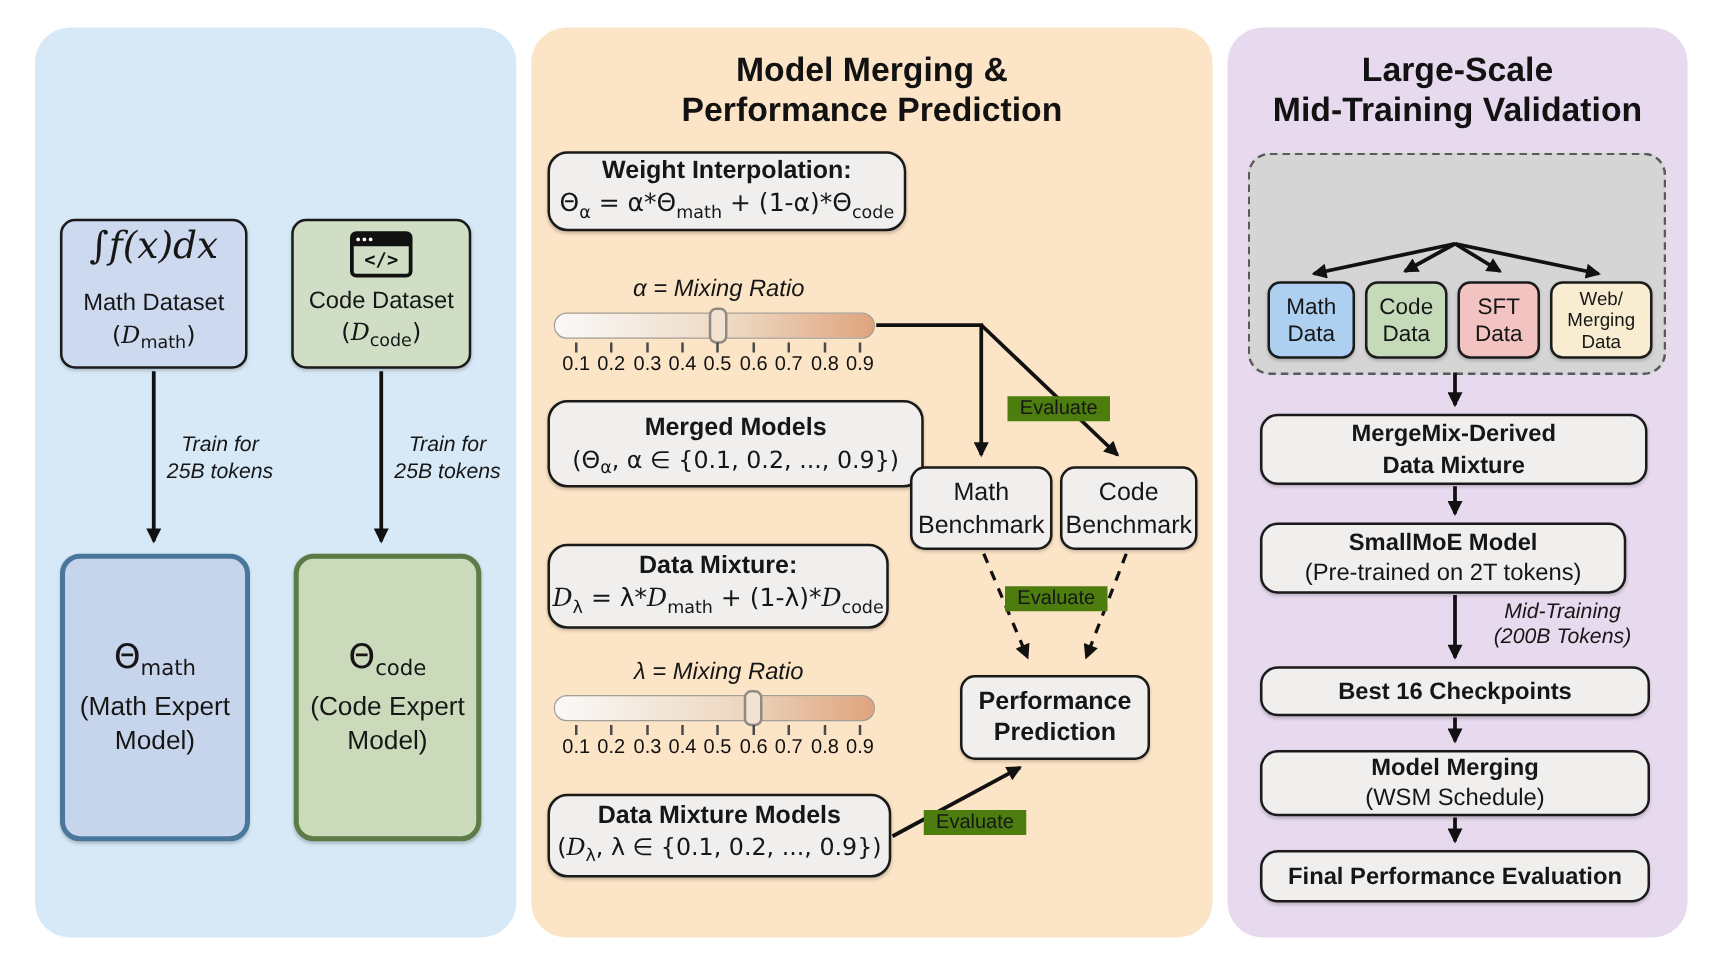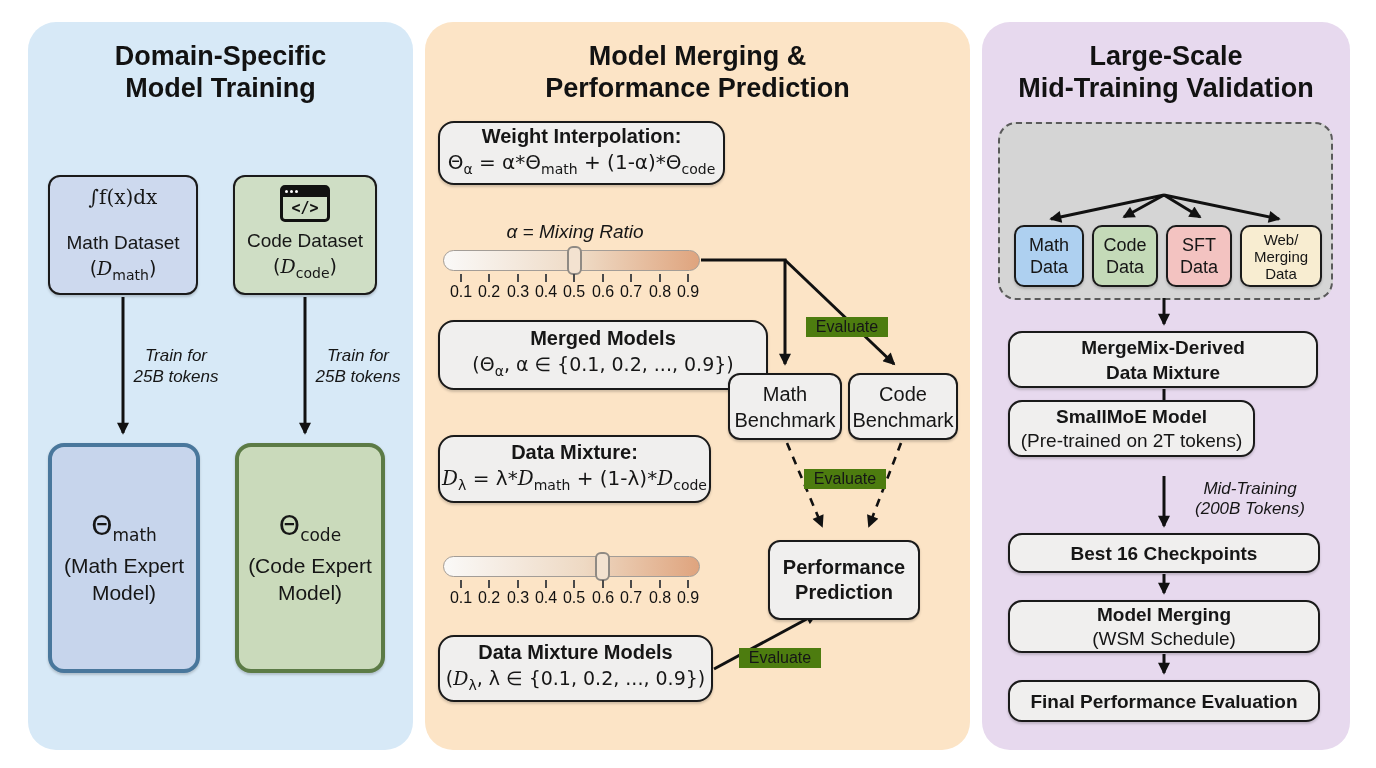--- a/index.html
+++ b/index.html
@@ -15,21 +15,21 @@
        display:flex;flex-direction:column;align-items:center;justify-content:center;text-align:center;
        box-shadow:0 1.5px 2.5px rgba(0,0,0,.18);z-index:2;}
   .heading{font-weight:bold;font-size:20px;line-height:25px;}
   .formula{font-family:"DejaVu Sans",sans-serif;font-size:20px;line-height:26px;white-space:nowrap;}
   .formula sub{font-size:14px;}
   .var{font-family:"DejaVu Serif",serif;font-style:italic;}
   .lbl-italic{position:absolute;font-style:italic;z-index:2;text-align:center;}
   .eval-lbl{position:absolute;font-size:16px;z-index:3;text-align:center;background:#4d7c0f;padding:1px 2px;}
   
   .dataset{border-radius:12px;font-size:19px;line-height:25px;}
-  .integral{font-family:"DejaVu Serif",serif;font-size:20px;line-height:30px;margin-bottom:18px;}
+  .integral{font-family:"DejaVu Serif",serif;font-style:italic;font-size:30px;line-height:30px;margin-bottom:18px;}
   .code-icon{position:relative;width:50px;height:37px;border:3px solid #111;border-radius:5px;margin-bottom:6px;box-sizing:border-box;}
   .code-icon .bar{position:absolute;left:-1px;top:-1px;right:-1px;height:10px;background:#111;border-radius:2px 2px 0 0;
                   display:flex;align-items:center;gap:2px;padding-left:3px;}
   .code-icon .dot{width:3px;height:3px;border-radius:50%;background:#fff;}
   .code-icon .glyph{position:absolute;left:0;right:0;top:10px;bottom:0;display:flex;align-items:center;justify-content:center;
                     font-family:"DejaVu Sans Mono",monospace;font-weight:bold;font-size:15px;color:#111;}
   .expert{border-radius:16px;font-size:21px;line-height:27px;}
   .theta-line{font-family:"DejaVu Sans",sans-serif;font-size:27px;line-height:32px;}
   .theta-line sub{font-size:17px;}
   .train-lbl{font-size:17px;line-height:21px;}
@@ -76,24 +76,20 @@
       <line x1="1164" y1="195" x2="1200" y2="217" marker-end="url(#ah)"></line>
       <line x1="1164" y1="195" x2="1279" y2="219" marker-end="url(#ah)"></line>
       <line x1="1164" y1="298" x2="1164" y2="324" marker-end="url(#ah)"></line>
       <line x1="1164" y1="389" x2="1164" y2="411" marker-end="url(#ah)"></line>
       <line x1="1164" y1="476" x2="1164" y2="526" marker-end="url(#ah)"></line>
       <line x1="1164" y1="574" x2="1164" y2="593" marker-end="url(#ah)"></line>
       <line x1="1164" y1="654" x2="1164" y2="673" marker-end="url(#ah)"></line>
     </g>
   </svg>
 
-  <div class="panel-title" style="left:28px;width:385px;">
-    <div>Domain-Specific</div>
-    <div>Model Training</div>
-  </div>
 
   <div class="box dataset" style="left:48px;top:175px;width:150px;height:120px;background:#cdd9ee;">
     <div class="integral">∫f(x)dx</div>
     <div>Math Dataset</div>
     <div class="formula" style="font-size:19px;"><span>(</span><span class="var">D</span><sub>math</sub><span>)</span></div>
   </div>
 
   <div class="box dataset" style="left:233px;top:175px;width:144px;height:120px;background:#cfdec5;">
     <div class="code-icon">
       <div class="bar">
@@ -155,21 +151,21 @@
     <span class="tick-lbl" style="left:31px;">0.2</span>
     <span class="tick-lbl" style="left:60px;">0.3</span>
     <span class="tick-lbl" style="left:88px;">0.4</span>
     <span class="tick-lbl" style="left:116px;">0.5</span>
     <span class="tick-lbl" style="left:145px;">0.6</span>
     <span class="tick-lbl" style="left:173px;">0.7</span>
     <span class="tick-lbl" style="left:202px;">0.8</span>
     <span class="tick-lbl" style="left:230px;">0.9</span>
   </div>
 
-  <div class="box" style="left:438px;top:320px;width:330px;height:70px;border-radius:16px;">
+  <div class="box" style="left:438px;top:320px;width:301px;height:70px;border-radius:16px;justify-content:flex-end;">
     <div class="heading">Merged Models</div>
     <div class="formula" style="font-size:19px;"><span>(Θ</span><sub>α</sub><span>, α ∈ {0.1, 0.2, ..., 0.9})</span></div>
   </div>
 
   <div class="eval-lbl" style="left:806px;top:317px;width:78px;">Evaluate</div>
 
   <div class="box" style="left:728px;top:373px;width:114px;height:67px;border-radius:12px;font-size:20px;line-height:26px;">
     <div>Math</div>
     <div>Benchmark</div>
   </div>
@@ -178,20 +174,21 @@
     <div>Benchmark</div>
   </div>
 
   <div class="box" style="left:438px;top:435px;width:273px;height:68px;border-radius:16px;">
     <div class="heading">Data Mixture:</div>
     <div class="formula"><span class="var">D</span><sub>λ</sub><span> = λ*</span><span class="var">D</span><sub>math</sub><span> + (1-λ)*</span><span class="var">D</span><sub>code</sub></div>
   </div>
 
   <div class="eval-lbl" style="left:804px;top:469px;width:78px;">Evaluate</div>
 
+  <div class="lbl-italic" style="left:438px;top:527px;width:274px;font-size:19px;">λ = Mixing Ratio</div>
 
   <div class="slider" style="left:443px;top:556px;">
     <div class="track"></div>
     <div class="handle" style="left:152px;"></div>
     <div class="tick" style="left:17px;"></div>
     <div class="tick" style="left:45px;"></div>
     <div class="tick" style="left:74px;"></div>
     <div class="tick" style="left:102px;"></div>
     <div class="tick" style="left:130px;"></div>
     <div class="tick" style="left:159px;"></div>
@@ -202,21 +199,21 @@
     <span class="tick-lbl" style="left:31px;">0.2</span>
     <span class="tick-lbl" style="left:60px;">0.3</span>
     <span class="tick-lbl" style="left:88px;">0.4</span>
     <span class="tick-lbl" style="left:116px;">0.5</span>
     <span class="tick-lbl" style="left:145px;">0.6</span>
     <span class="tick-lbl" style="left:173px;">0.7</span>
     <span class="tick-lbl" style="left:202px;">0.8</span>
     <span class="tick-lbl" style="left:230px;">0.9</span>
   </div>
 
-  <div class="box" style="left:768px;top:540px;width:152px;height:80px;border-radius:12px;">
+  <div class="box" style="left:768px;top:540px;width:152px;height:68px;border-radius:12px;">
     <div class="heading">Performance</div>
     <div class="heading">Prediction</div>
   </div>
 
   <div class="box" style="left:438px;top:635px;width:275px;height:67px;border-radius:16px;">
     <div class="heading">Data Mixture Models</div>
     <div class="formula" style="font-size:19px;"><span>(</span><span class="var">D</span><sub>λ</sub><span>, λ ∈ {0.1, 0.2, ..., 0.9})</span></div>
   </div>
 
   <div class="eval-lbl" style="left:739px;top:648px;width:78px;">Evaluate</div>
@@ -243,21 +240,21 @@
     <div>Web/</div>
     <div>Merging</div>
     <div>Data</div>
   </div>
 
   <div class="box rbox" style="left:1008px;top:331px;width:310px;height:57px;">
     <div class="heading" style="font-size:19px;">MergeMix-Derived</div>
     <div class="heading" style="font-size:19px;">Data Mixture</div>
   </div>
 
-  <div class="box rbox" style="left:1008px;top:400px;width:247px;height:57px;">
+  <div class="box rbox" style="left:1008px;top:418px;width:293px;height:57px;">
     <div class="heading" style="font-size:19px;">SmallMoE Model</div>
     <div class="sub">(Pre-trained on 2T tokens)</div>
   </div>
 
   <div class="lbl-italic" style="left:1183px;top:479px;width:134px;font-size:17px;line-height:20px;">
     <div>Mid-Training</div>
     <div>(200B Tokens)</div>
   </div>
 
   <div class="box rbox" style="left:1008px;top:533px;width:312px;height:40px;">

